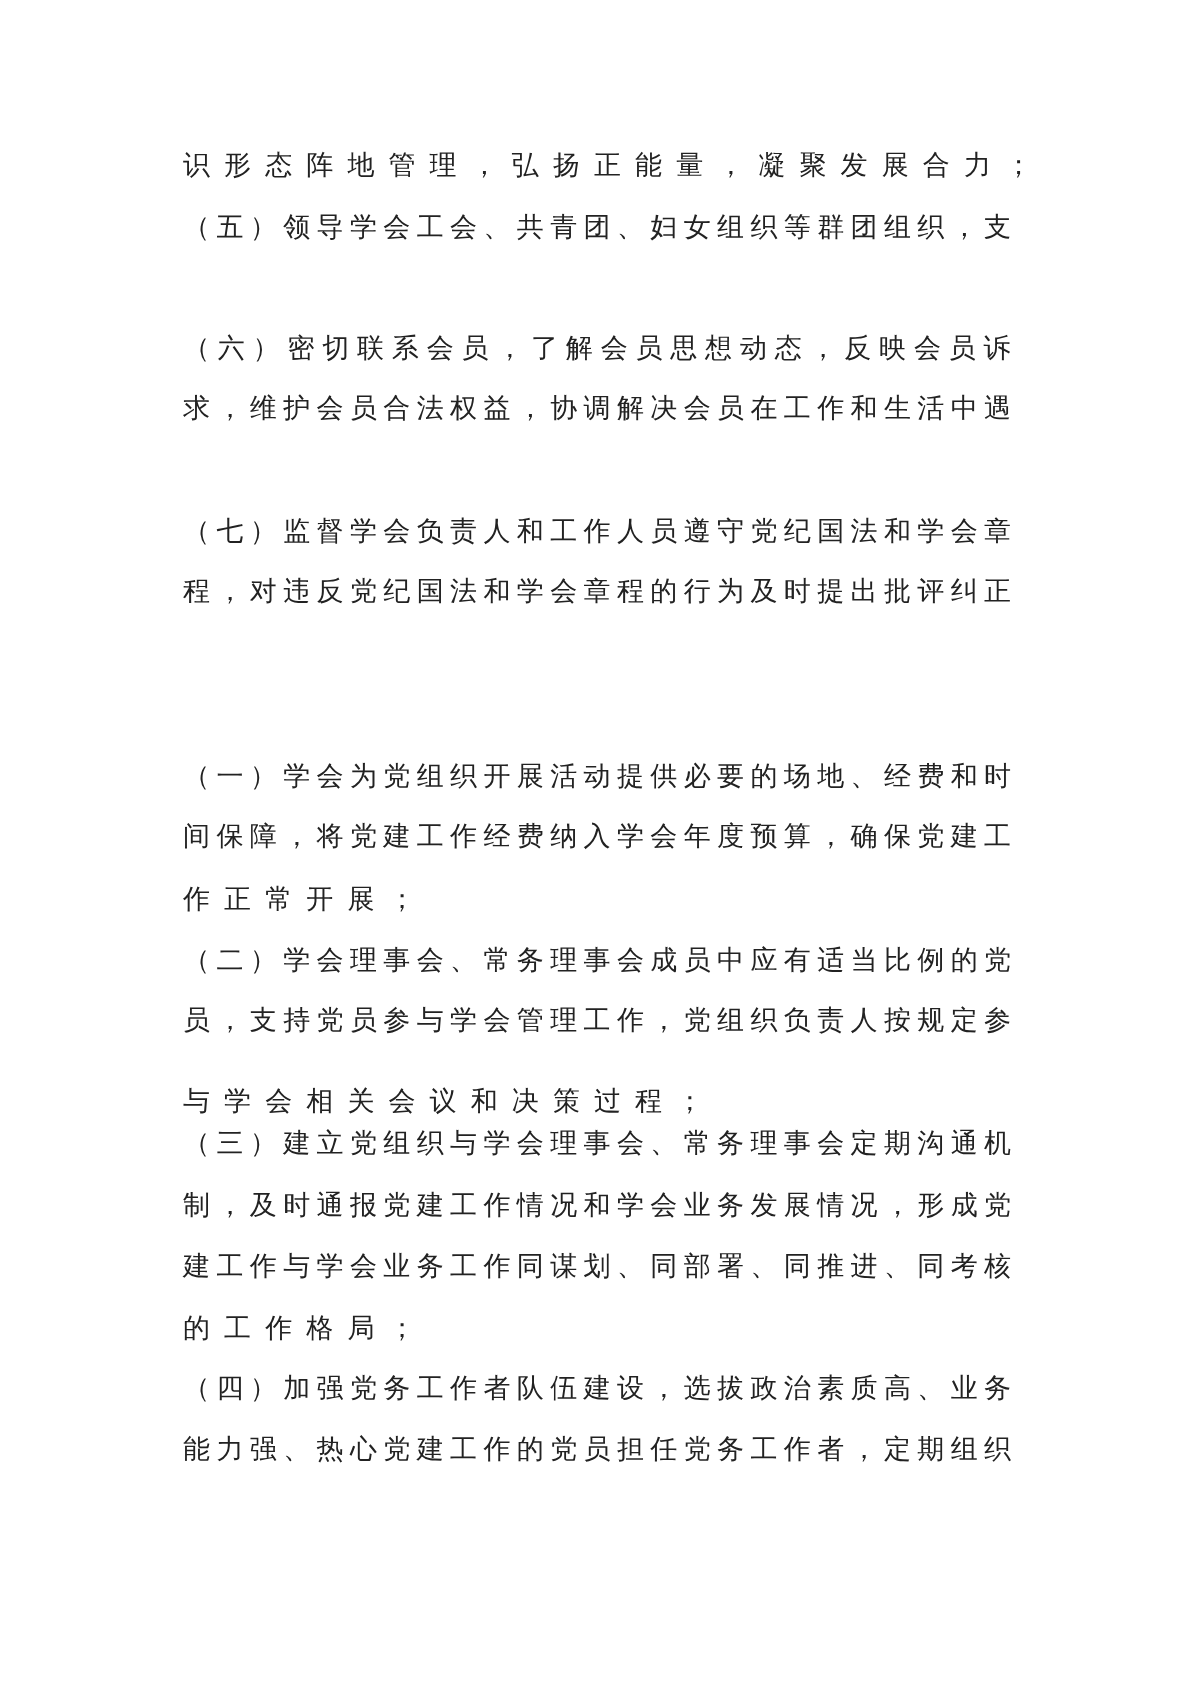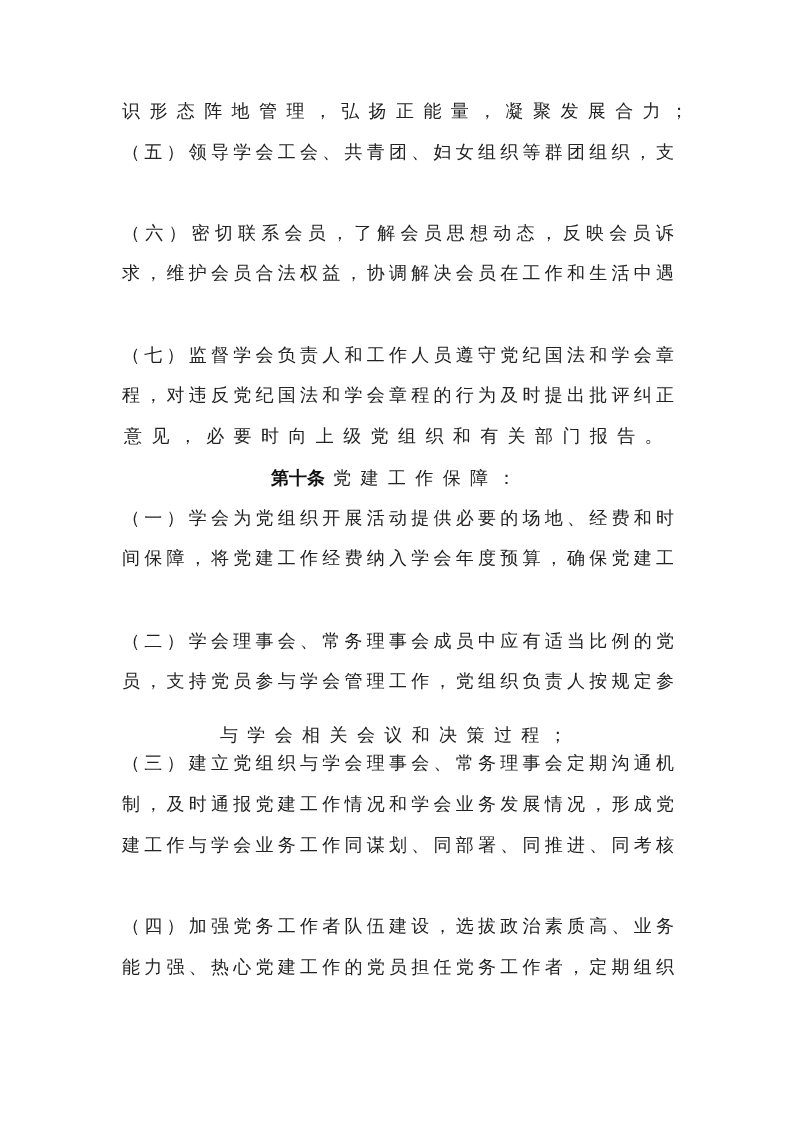--- a/index.html
+++ b/index.html
@@ -10,21 +10,20 @@
     .line {
       position: absolute;
       left: 122px;
       width: 552px;
       height: 28px;
       font-family: "DejaVu Sans", "Liberation Sans", sans-serif;
       font-size: 18px;
       line-height: 28px;
       color: #222;
       white-space: nowrap;
-      text-align: center;
     }
     .line.justify {
       text-align: justify;
       text-align-last: justify;
     }
     .line.left {
       letter-spacing: 9.4px;
     }
     .bold { font-weight: bold; color: #111; letter-spacing: 0; }
     .heading-rest { letter-spacing: 9.4px; margin-left: 8px; }
@@ -162,24 +161,20 @@
       <span class="ch">为</span>
       <span class="ch">及</span>
       <span class="ch">时</span>
       <span class="ch">提</span>
       <span class="ch">出</span>
       <span class="ch">批</span>
       <span class="ch">评</span>
       <span class="ch">纠</span>
       <span class="ch">正</span>
     </div>
-  <div class="line left" style="top:422px">意见，必要时向上级党组织和有关部门报告。</div>
-  <div class="line" style="top:464px">
-    <span class="bold">第十条</span><span class="heading-rest">党建工作保障：</span>
-  </div>
   <div class="line justify" style="top: 504px; display: flex; justify-content: space-between;">
       <span class="ch">（</span>
       <span class="ch">一</span>
       <span class="ch">）</span>
       <span class="ch">学</span>
       <span class="ch">会</span>
       <span class="ch">为</span>
       <span class="ch">党</span>
       <span class="ch">组</span>
       <span class="ch">织</span>
@@ -220,20 +215,21 @@
       <span class="ch">度</span>
       <span class="ch">预</span>
       <span class="ch">算</span>
       <span class="ch">，</span>
       <span class="ch">确</span>
       <span class="ch">保</span>
       <span class="ch">党</span>
       <span class="ch">建</span>
       <span class="ch">工</span>
     </div>
+  <div class="line left" style="top:586px">作正常开展；</div>
   <div class="line justify" style="top: 627px; display: flex; justify-content: space-between;">
       <span class="ch">（</span>
       <span class="ch">二</span>
       <span class="ch">）</span>
       <span class="ch">学</span>
       <span class="ch">会</span>
       <span class="ch">理</span>
       <span class="ch">事</span>
       <span class="ch">会</span>
       <span class="ch">、</span>
@@ -356,20 +352,21 @@
       <span class="ch">署</span>
       <span class="ch">、</span>
       <span class="ch">同</span>
       <span class="ch">推</span>
       <span class="ch">进</span>
       <span class="ch">、</span>
       <span class="ch">同</span>
       <span class="ch">考</span>
       <span class="ch">核</span>
     </div>
+  <div class="line left" style="top:872px">的工作格局；</div>
   <div class="line justify" style="top: 912px; display: flex; justify-content: space-between;">
       <span class="ch">（</span>
       <span class="ch">四</span>
       <span class="ch">）</span>
       <span class="ch">加</span>
       <span class="ch">强</span>
       <span class="ch">党</span>
       <span class="ch">务</span>
       <span class="ch">工</span>
       <span class="ch">作</span>

